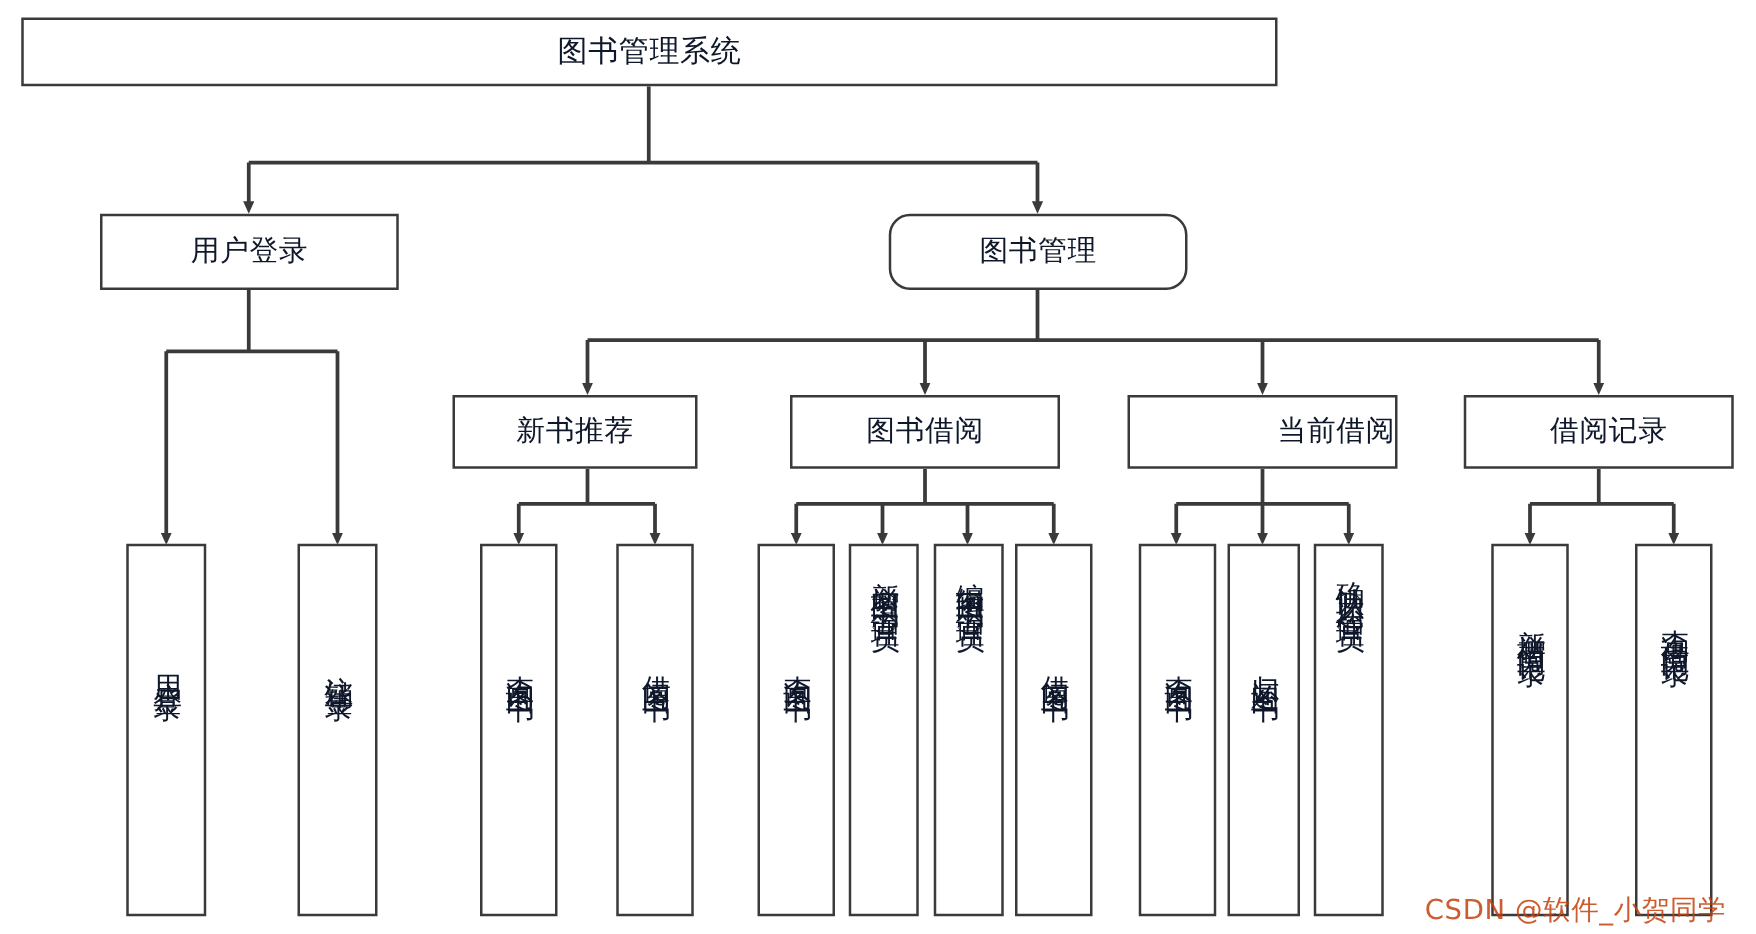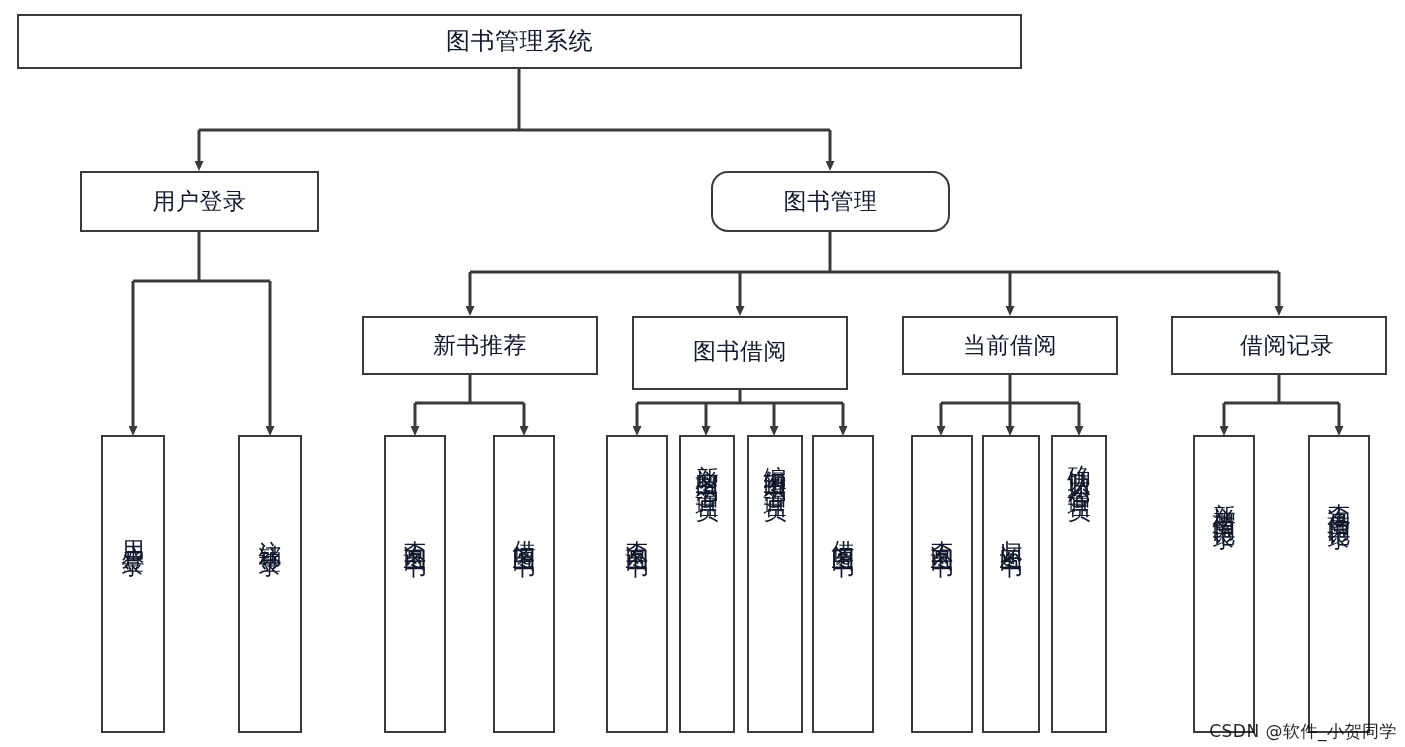--- a/index.html
+++ b/index.html
@@ -50,24 +50,24 @@
     writing-mode: vertical-rl;
     text-orientation: upright;
     font-size: 23px;
     letter-spacing: 5px;
     line-height: 1.0;
     white-space: nowrap;
   }
   #root-node .label { font-size: 24px; }
   #watermark {
     position: absolute;
-    right: 8px;
+    right: 24px;
     bottom: 4px;
-    font-size: 17px;
-    color: #000000;
+    font-size: 22px;
+    color: #c2410c;
     letter-spacing: 0.5px;
     white-space: nowrap;
     opacity: 0.85;
   }
 </style>
 </head>
 <body>
 
 <div id="canvas">
 
@@ -125,27 +125,27 @@
     <span class="label">图书管理系统</span>
   </div>
 
   <div class="node horiz" style="left:80px; top:171px; width:239px; height:61px;">
     <span class="label">用户登录</span>
   </div>
   <div class="node horiz" style="left:711px; top:171px; width:239px; height:61px;border-radius:17px;">
     <span class="label">图书管理</span>
   </div>
 
-  <div class="node horiz" style="left:362px; top:316px; width:236px; height:59px;">
+  <div class="node horiz" style="left:362px; top:316px; width:196px; height:59px;">
     <span class="label">新书推荐</span>
   </div>
-  <div class="node horiz" style="left:632px; top:316px; width:216px; height:74px;font-family:Liberation Mono, monospace;">
+  <div class="node horiz" style="left:632px; top:316px; width:216px; height:59px;">
     <span class="label">图书借阅</span>
   </div>
-  <div class="node horiz" style="left:902px; top:316px; width:216px; height:59px;">
+  <div class="node horiz" style="left:902px; top:316px; width:216px; height:59px;justify-content:flex-end;">
     <span class="label">当前借阅</span>
   </div>
   <div class="node horiz" style="left:1171px; top:316px; width:216px; height:59px;padding-left:16px;">
     <span class="label">借阅记录</span>
   </div>
 
   <div class="node vert" style="left:101px; top:435px; width:64px; height:298px; padding-top:85px;">
     <span class="label">用户登录</span>
   </div>
   <div class="node vert" style="left:238px; top:435px; width:64px; height:298px; padding-top:85px;">

